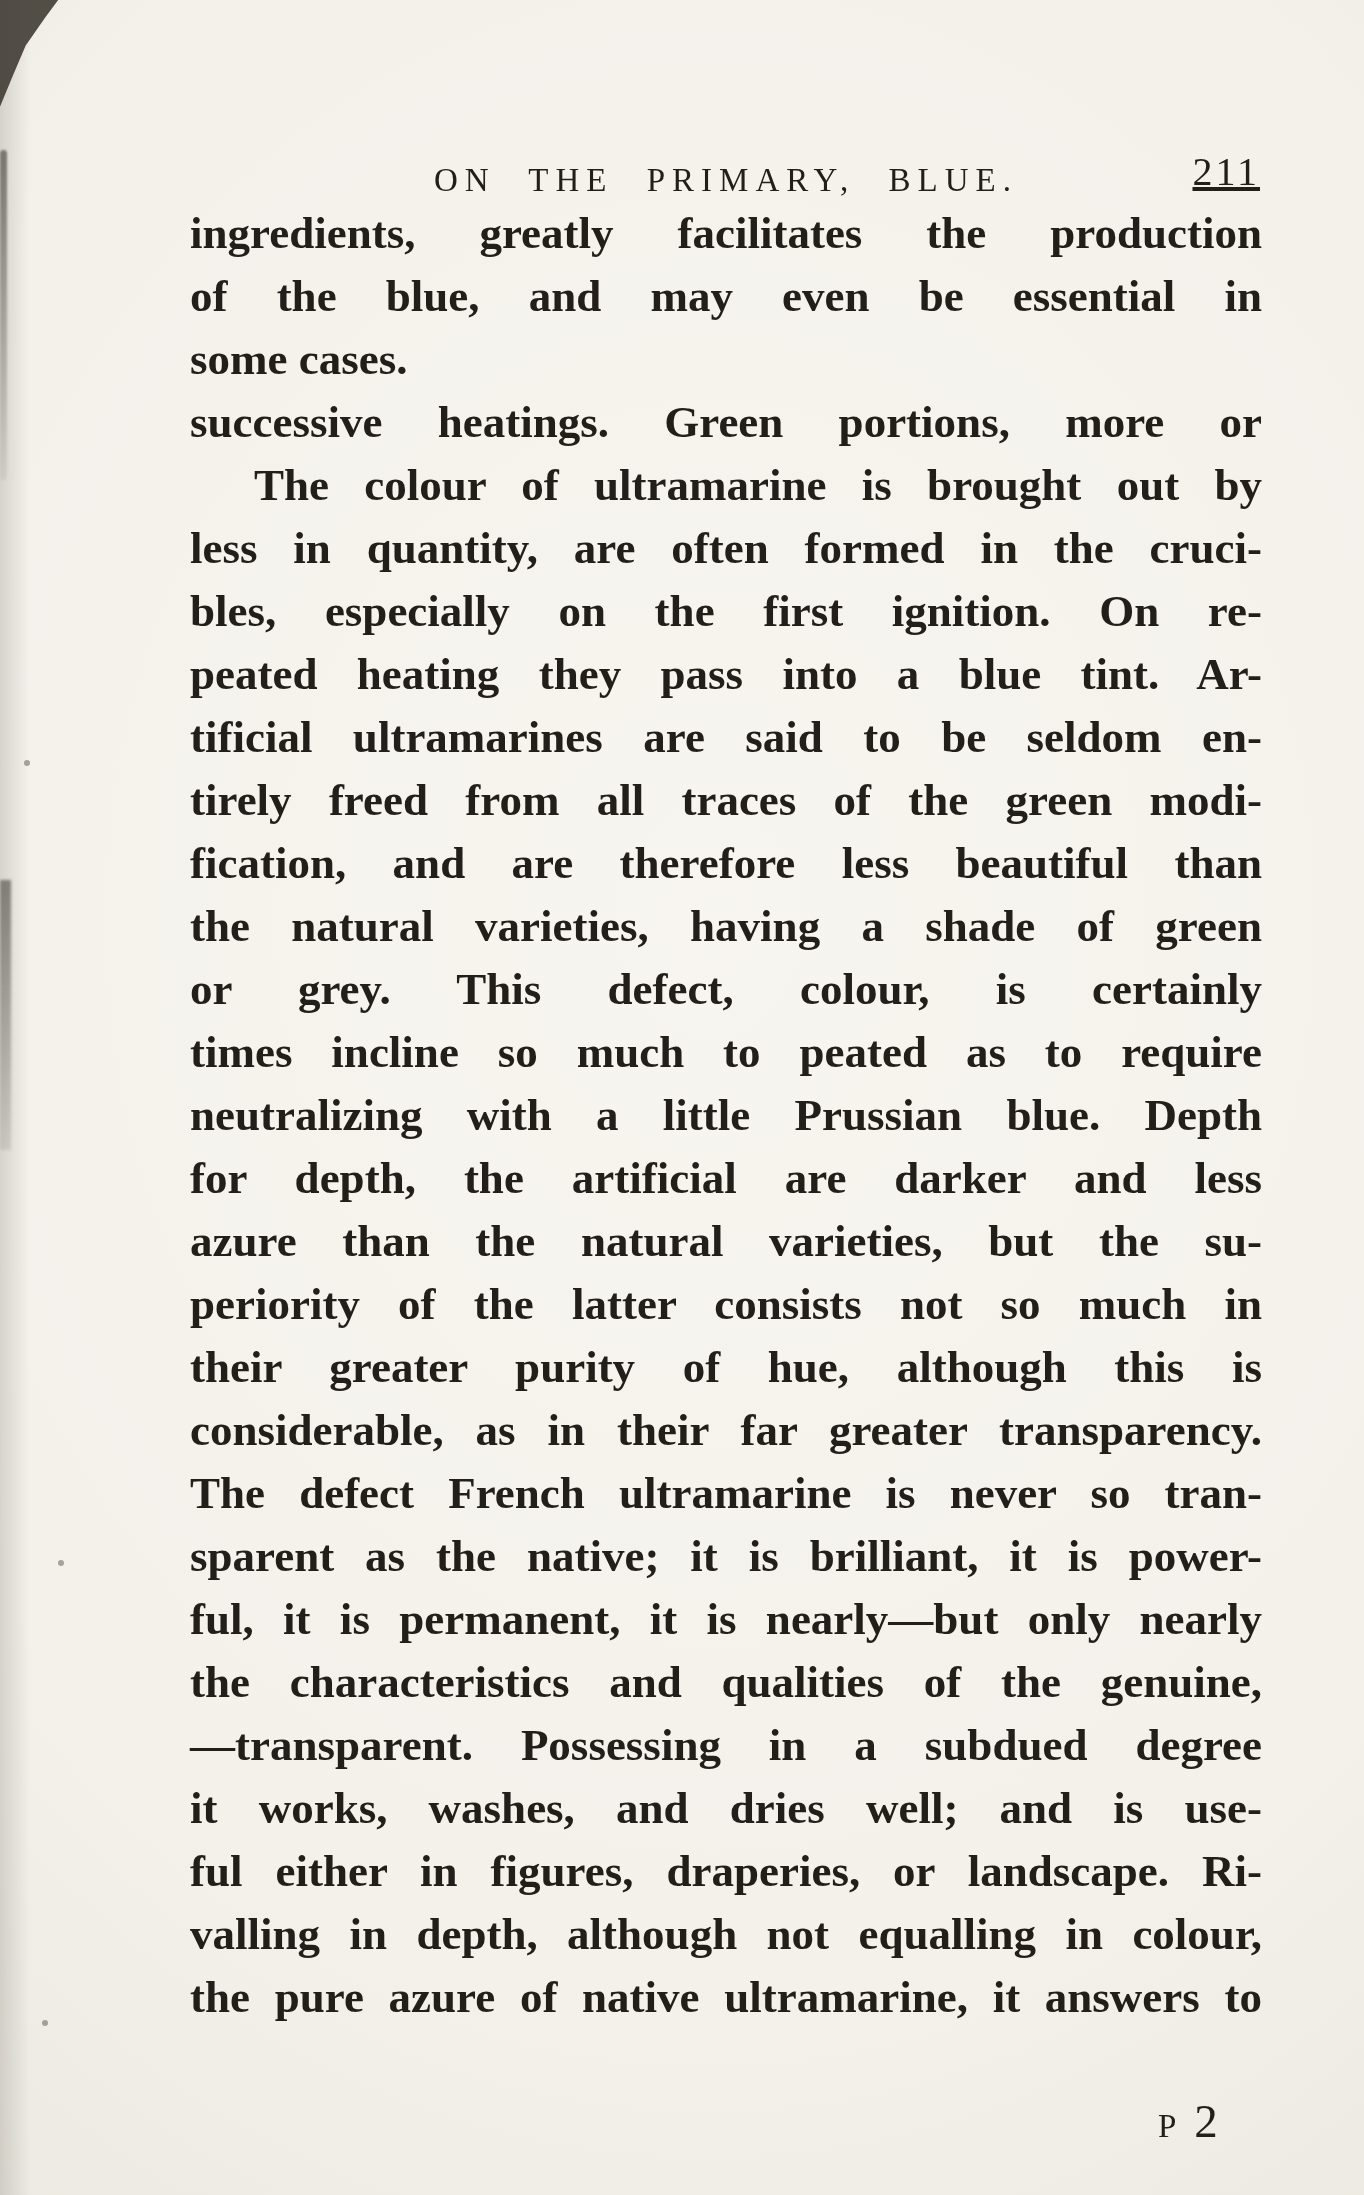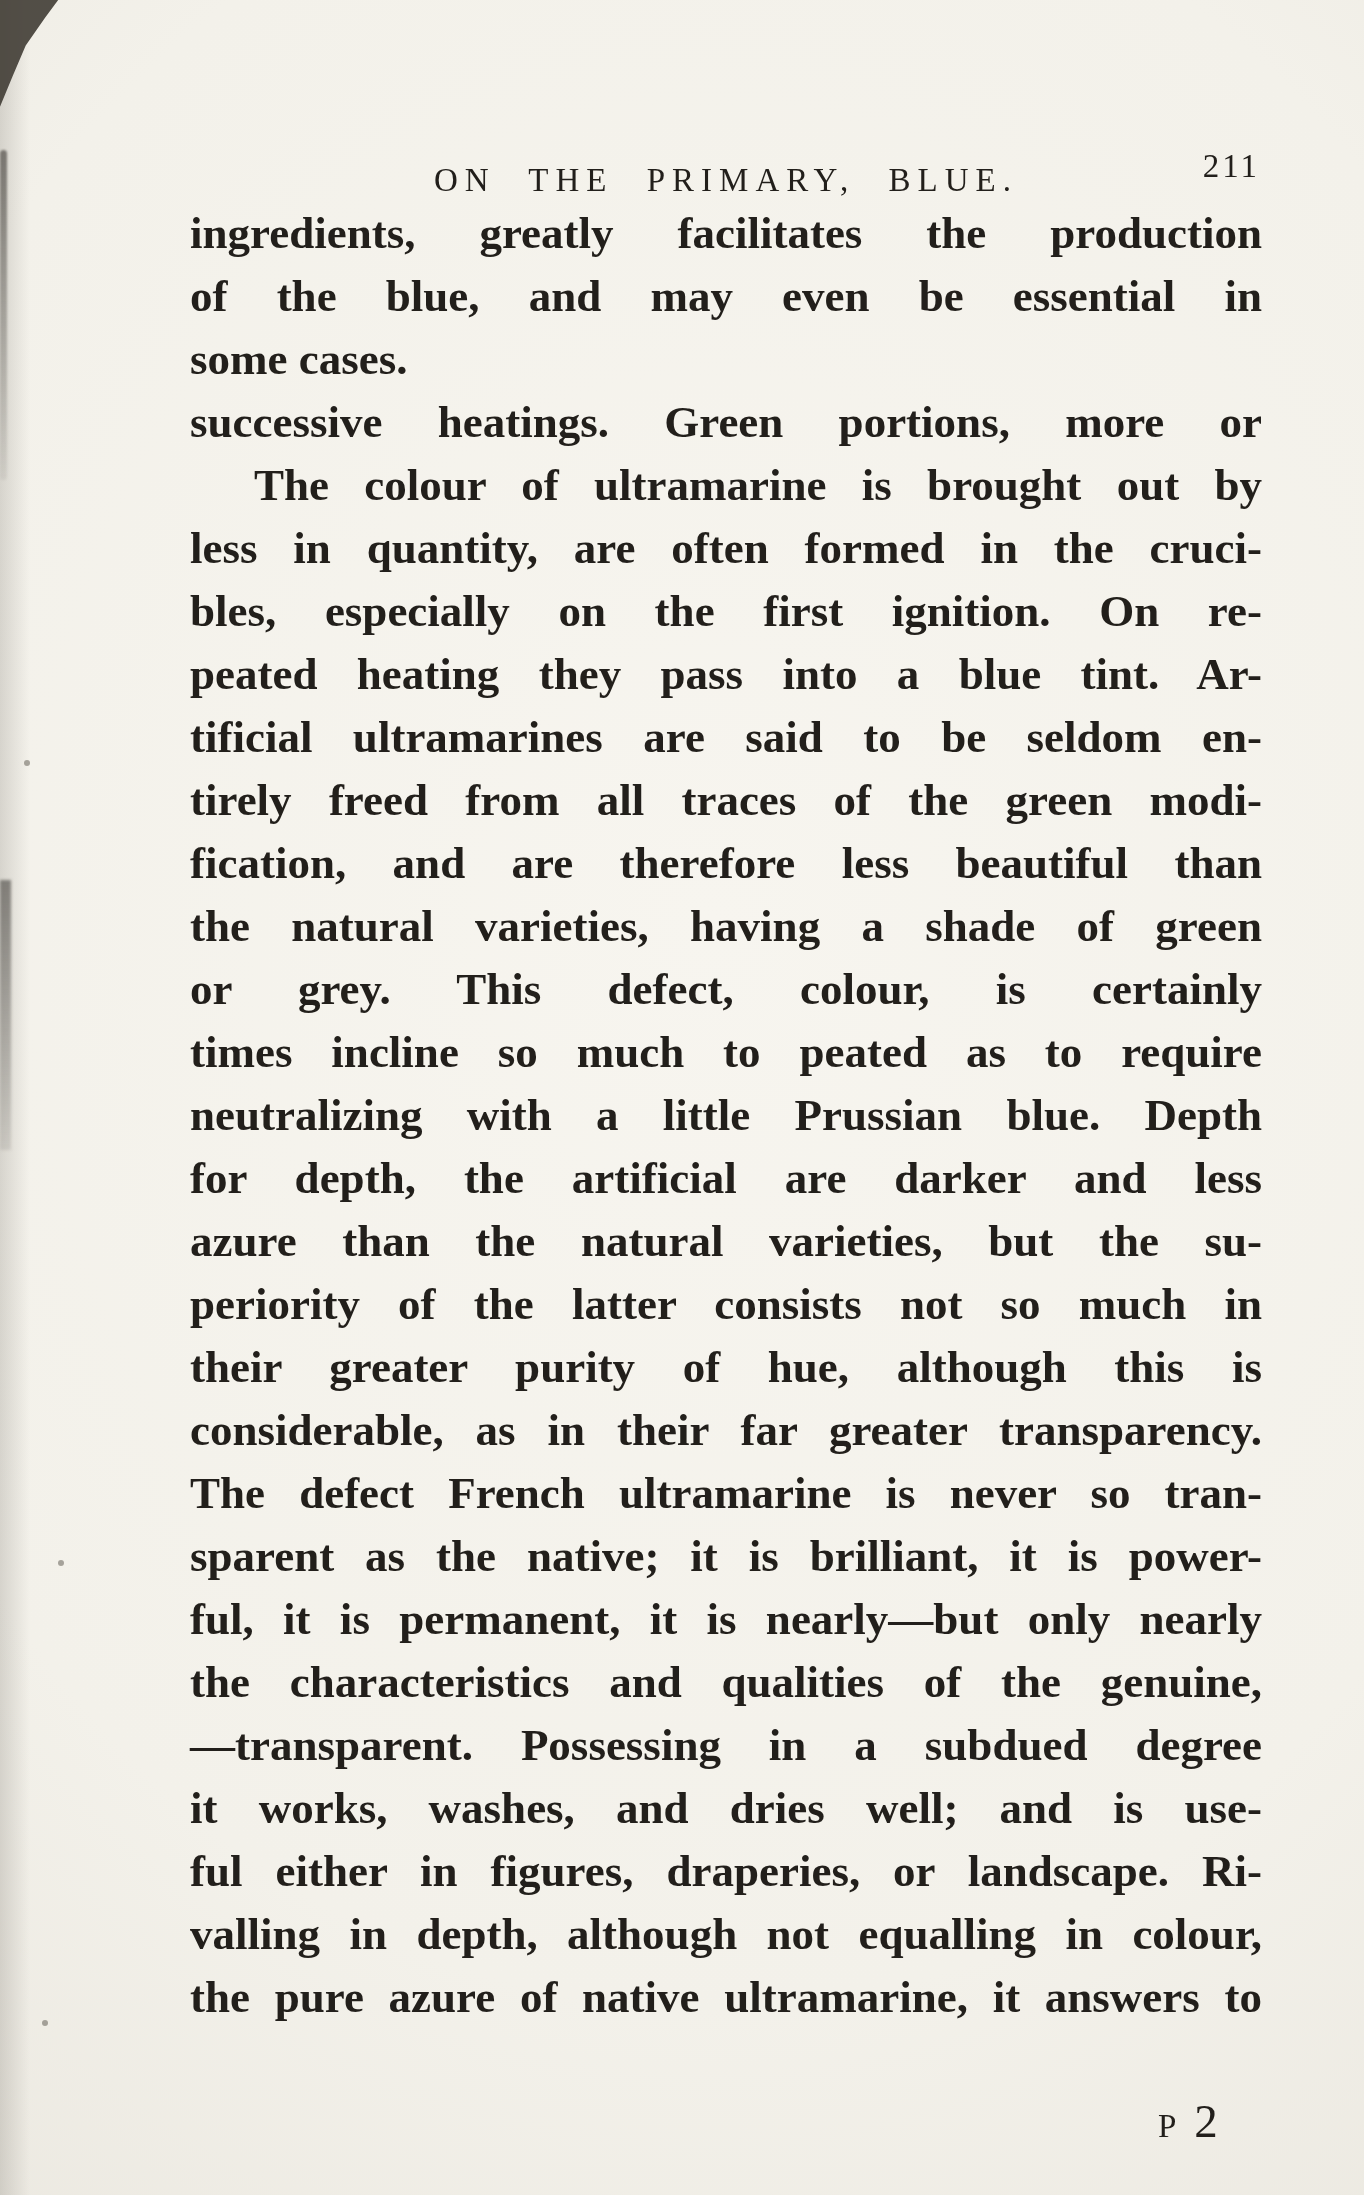--- a/index.html
+++ b/index.html
@@ -42,21 +42,21 @@
     color:var(--ink);
     margin-top:36px;
   }
   .running-title{
     display:block;text-align:center;
     font-size:33px;letter-spacing:7px;word-spacing:18px;
     margin-top:14px;
   }
   .page-number{
     position:absolute;right:2px;top:0;
-    font-size:33px;letter-spacing:3px;
+    font-size:40px;letter-spacing:3px;text-decoration:underline;
   }
 
   
   .text-block{
     position:absolute;left:190px;width:1072px;top:202px;
     color:var(--ink);
     font-size:45px;line-height:63px;
     text-rendering:optimizeLegibility;
   }
   .line{

